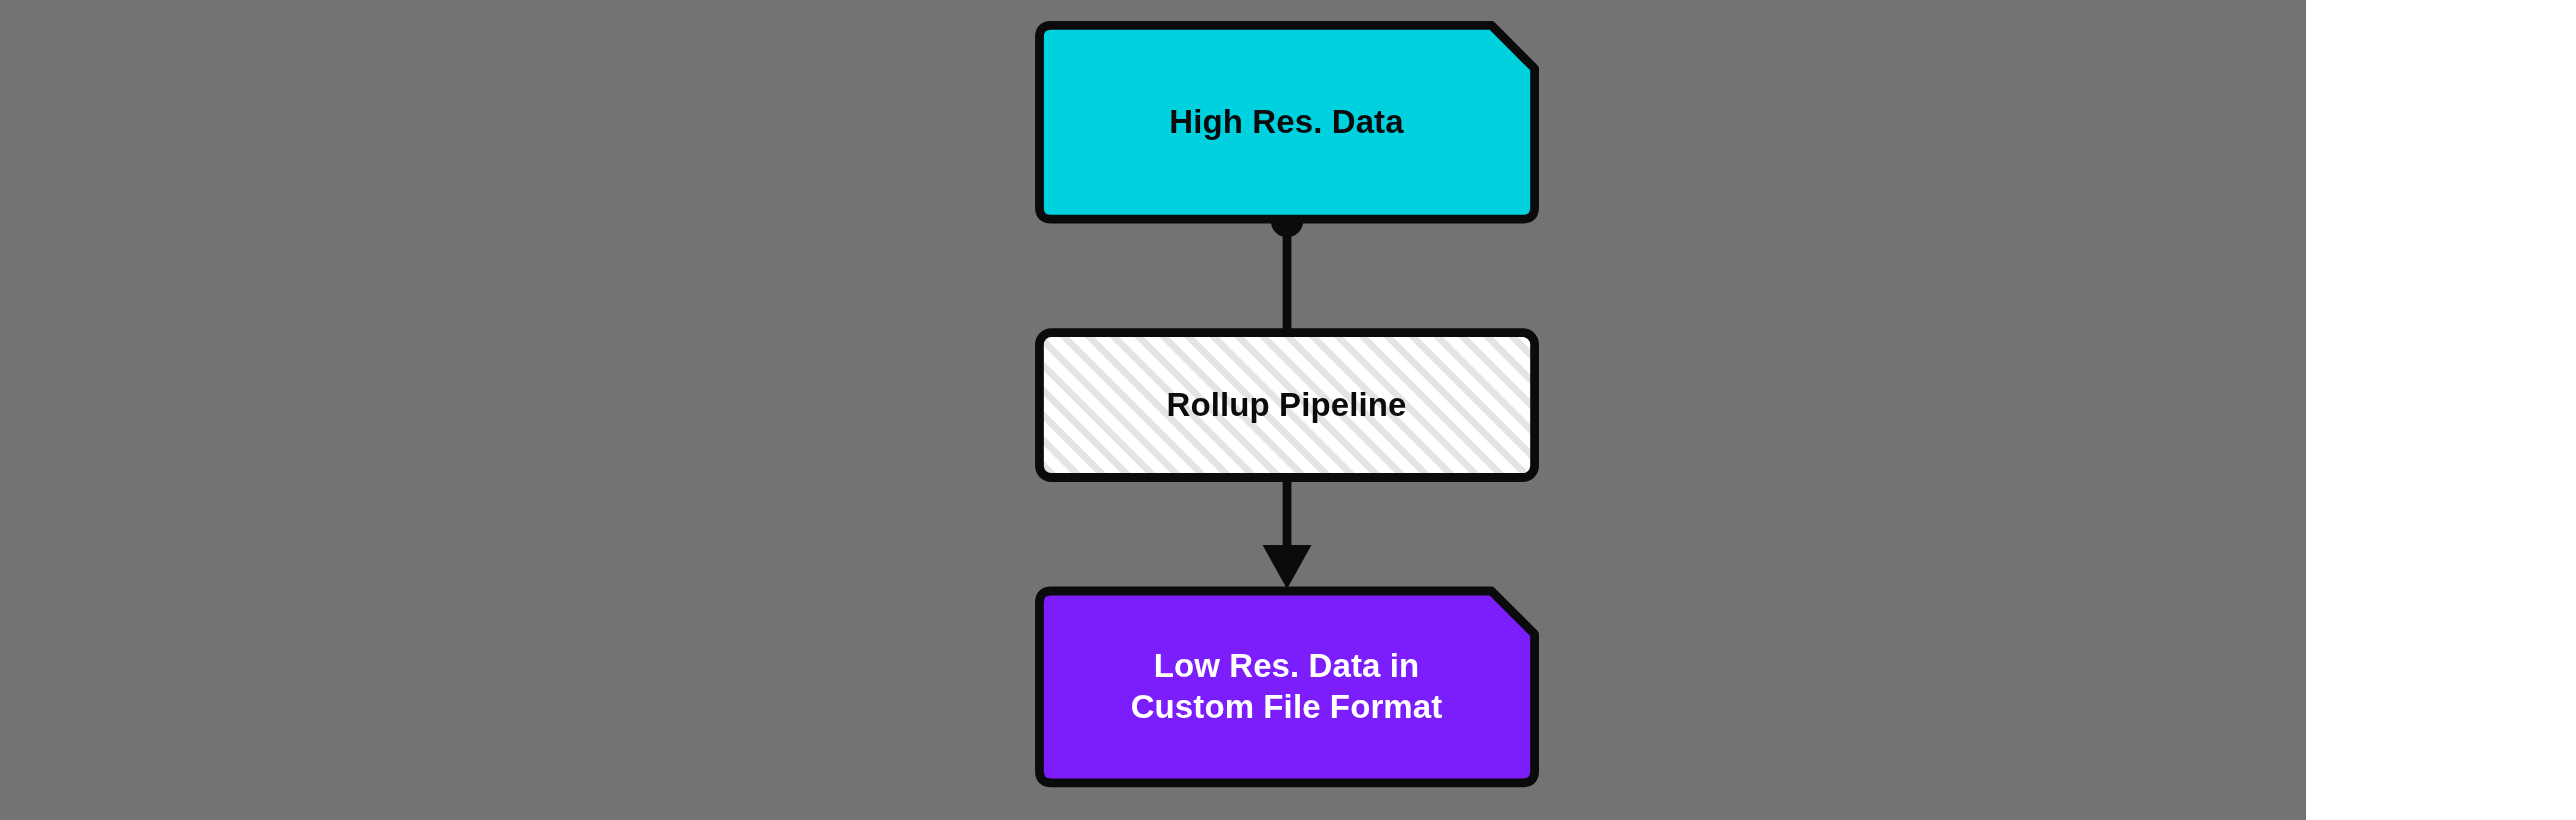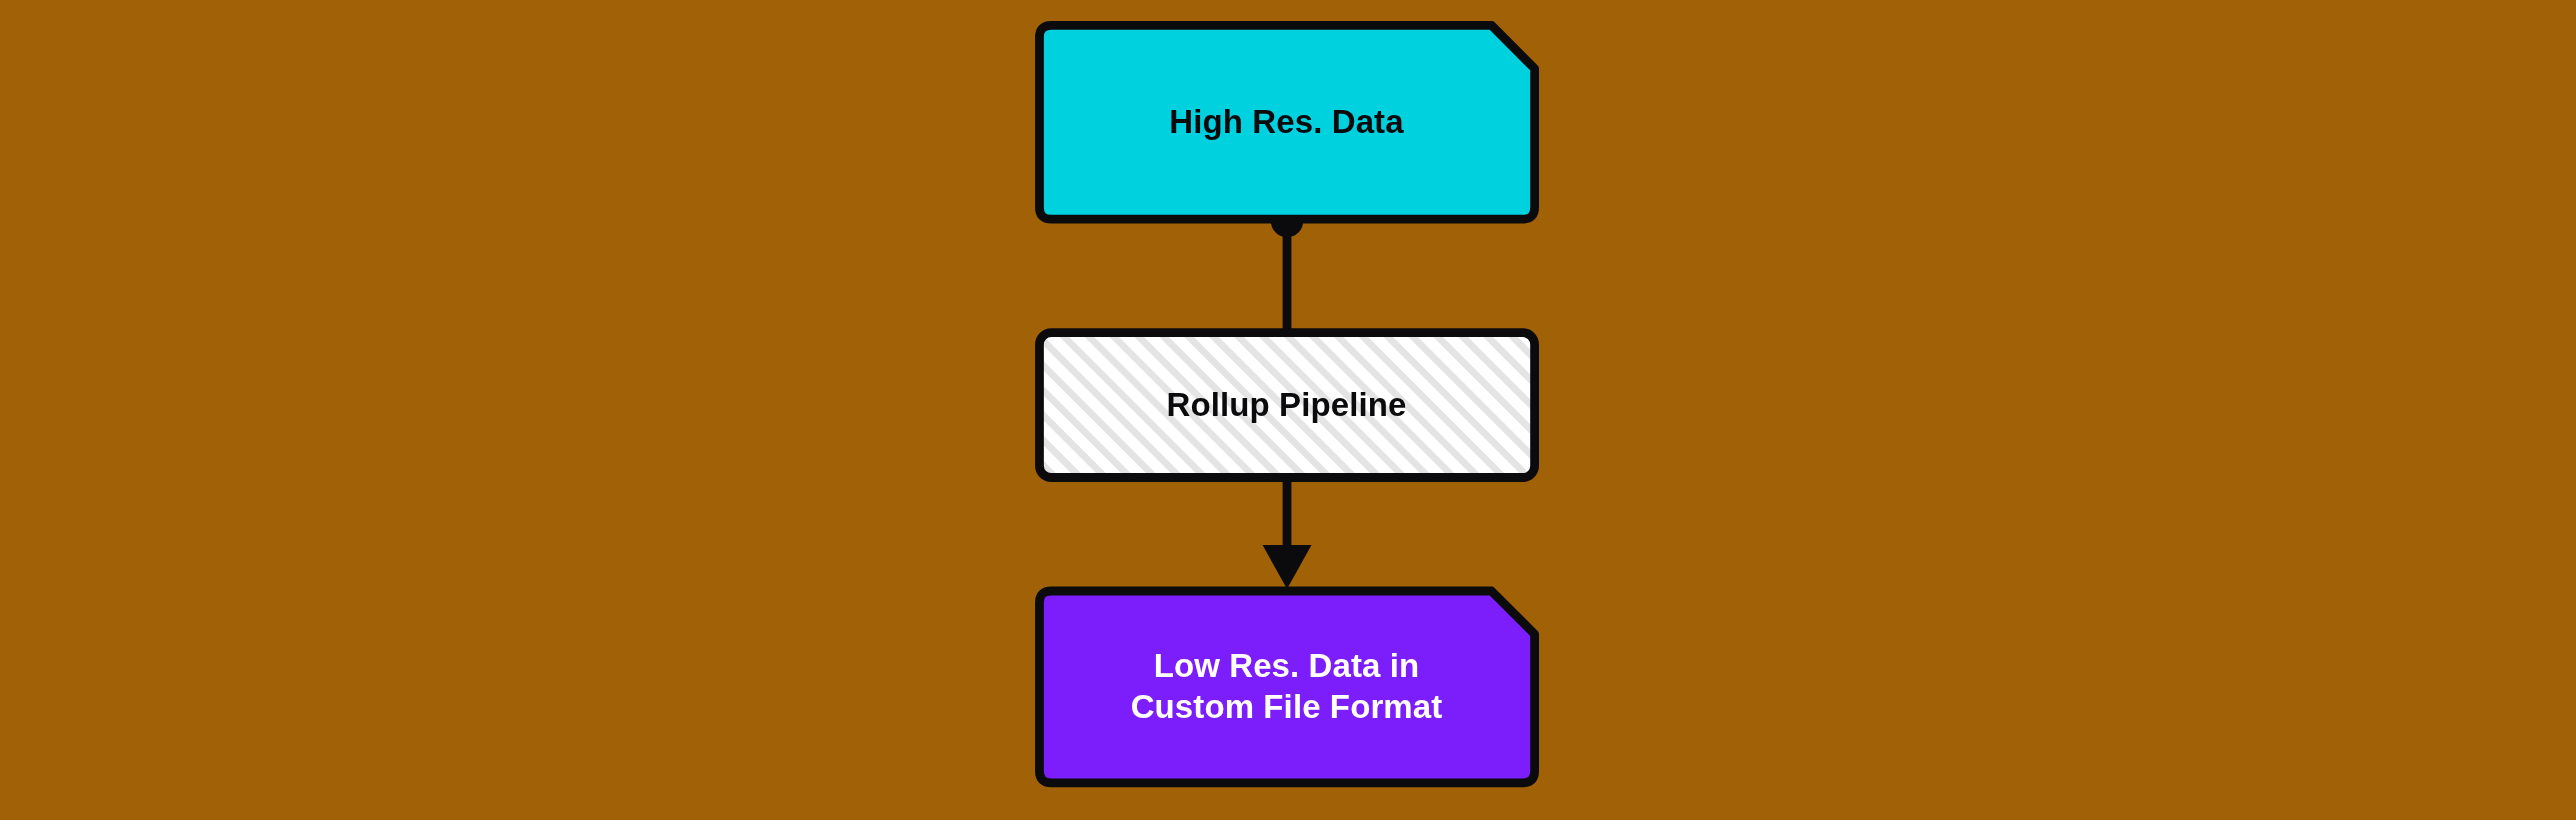--- a/index.html
+++ b/index.html
@@ -9,23 +9,23 @@
     background: #ffffff;
   }
   body {
     width: 2576px;
     height: 820px;
     font-family: "Liberation Sans", "DejaVu Sans", sans-serif;
     overflow: hidden;
   }
   #diagram-canvas {
     position: relative;
-    width: 2576px;
+    width: 2306px;
     height: 820px;
-    background: #a16207;
+    background: #737373;
   }
   .flow-svg {
     position: absolute;
     left: 0;
     top: 0;
     width: 2576px;
     height: 820px;
   }
   .node-label {
     position: absolute;

